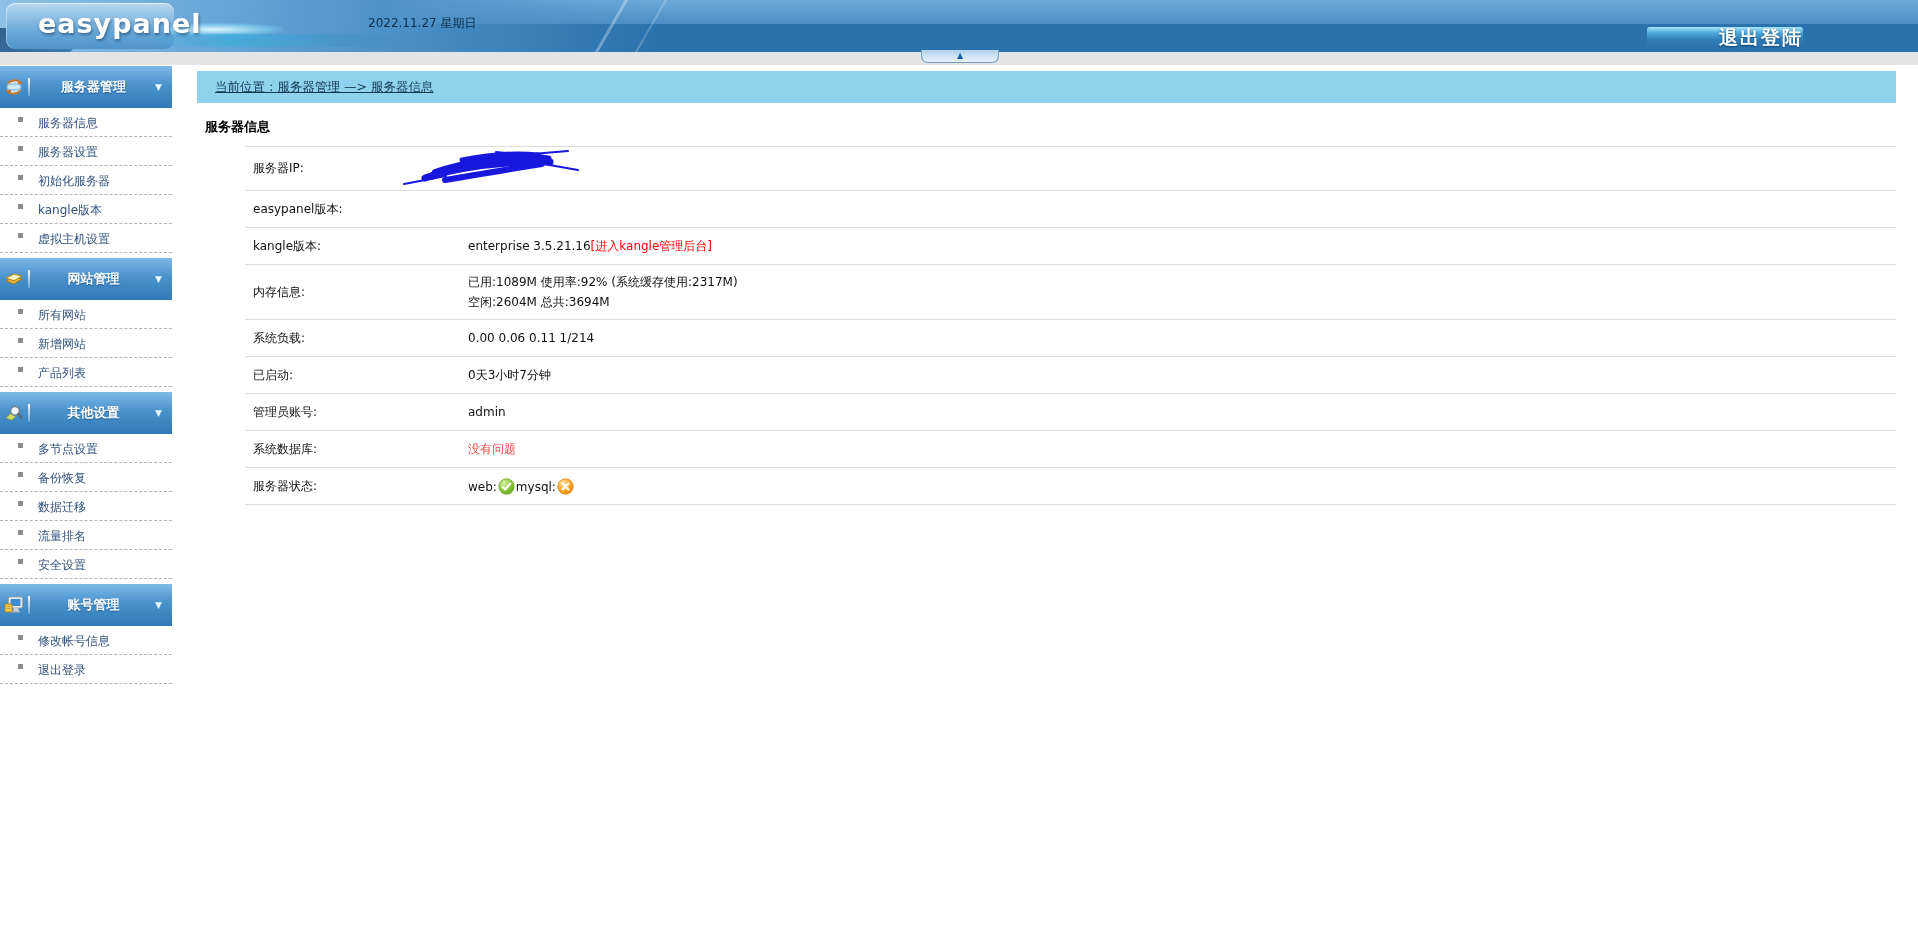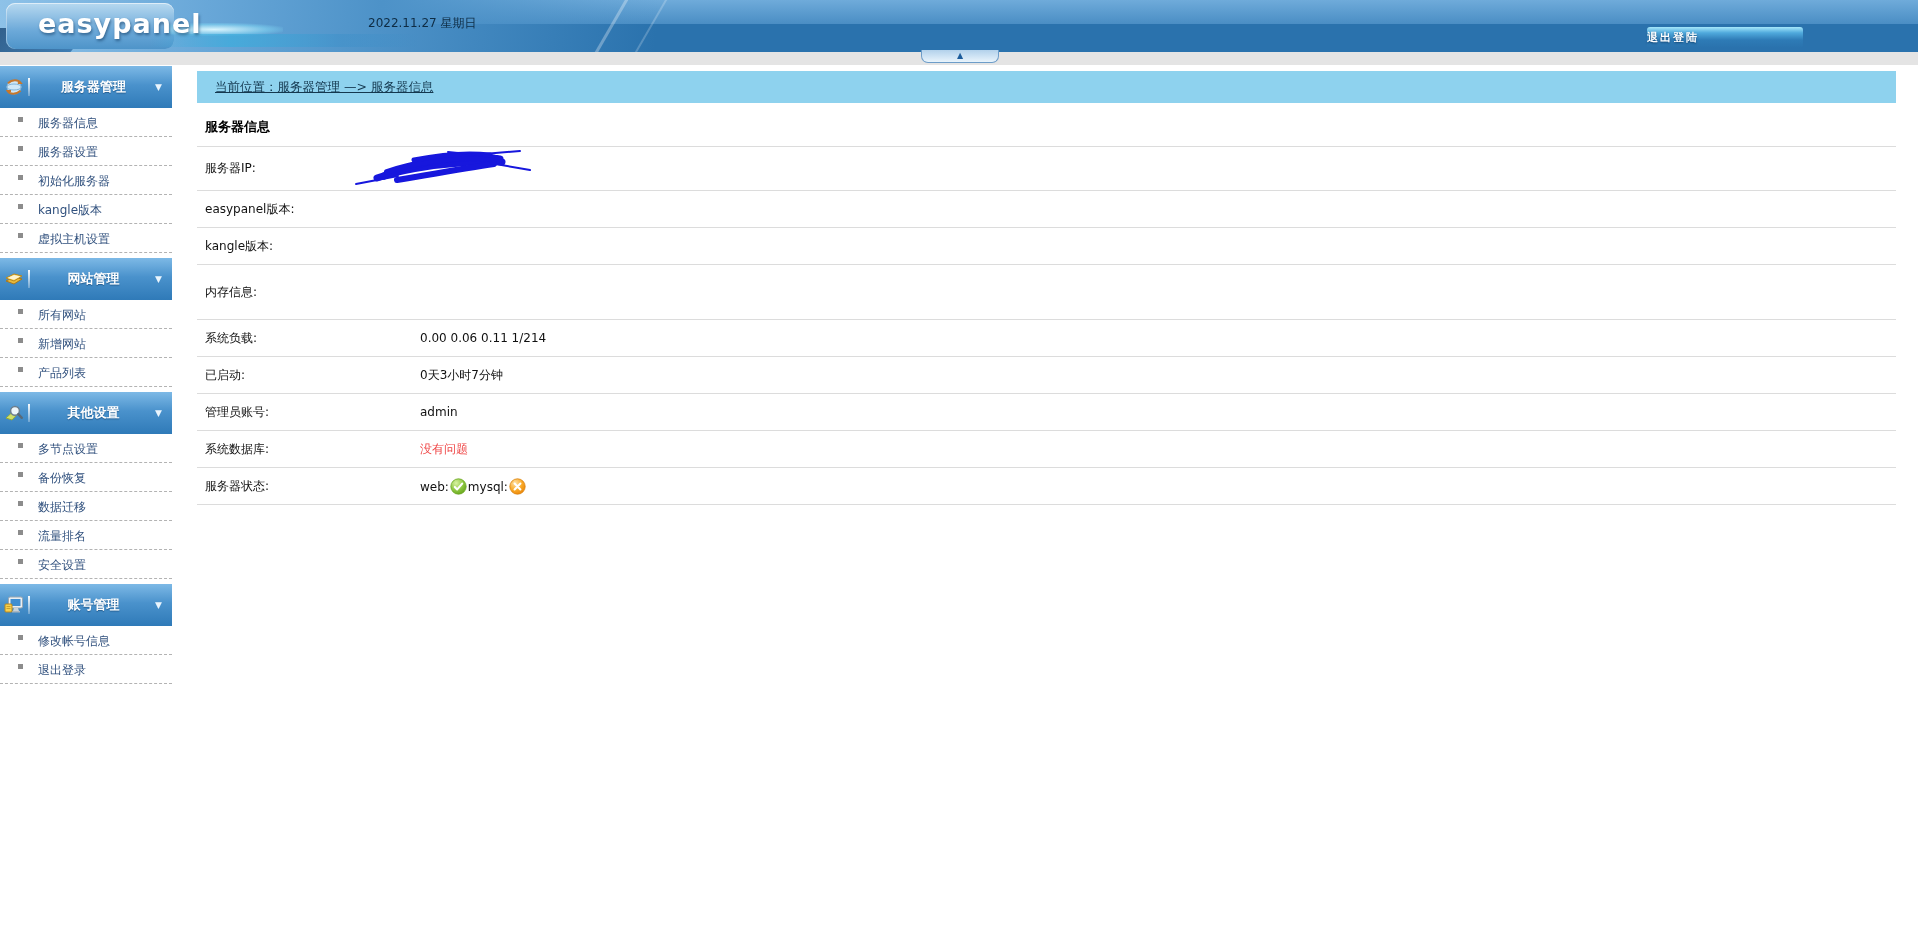--- a/index.html
+++ b/index.html
@@ -21,21 +21,21 @@
             background: radial-gradient(ellipse at 40% 50%, rgba(224,249,255,.95), rgba(130,215,243,.55) 55%, rgba(120,200,235,0) 78%); }
   .streak2 { position:absolute; top:34px; left:150px; width:270px; height:13px;
             background: linear-gradient(90deg, rgba(40,150,200,0), rgba(62,172,220,.75) 30%, rgba(45,140,200,.3) 70%, rgba(45,140,200,0)); }
   .diag { position:absolute; top:-8px; width:3px; height:75px; background:rgba(255,255,255,.30); transform: rotate(30deg); }
   .diag.d1 { left:608px; } .diag.d2 { left:648px; width:2px; opacity:.7; }
   .logo { position:absolute; top:8px; left:38px; color:#fff; font-size:27px; font-weight:bold; letter-spacing:1px;
           text-shadow: 1px 2px 3px rgba(18,60,100,.6); }
   .date { position:absolute; top:15px; left:368px; color:#0e2c44; }
   .logout { position:absolute; top:27px; left:1647px; width:156px; height:21px; border-radius:3px; cursor:pointer;
           background: linear-gradient(180deg,#a5e7fb 0%, #4fa9dc 28%, #2e7bb6 62%, #2a72ad 100%);
-          color:#fff; font-weight:bold; font-size:11px; text-align:left; line-height:21px; letter-spacing:2px;
+          color:#fff; font-weight:bold; font-size:19px; text-align:right; line-height:21px; letter-spacing:2px;
           text-shadow: 0 1px 2px rgba(8,48,88,.75); }
   .graybar { position:absolute; top:52px; left:0; width:100%; height:13px; background:#e4e4e4; }
   .tab { position:absolute; top:50px; left:921px; width:78px; height:13px; z-index:5; cursor:pointer;
          background: linear-gradient(180deg,#b2d1eb,#e9f4fc); border:1px solid #6d9dc9; border-top:none;
          border-radius:0 0 7px 7px; text-align:center; }
   .tab span { color:#1b5c9c; font-size:8px; line-height:11px; display:block; }
 
   
   .sidebar { position:absolute; top:66px; left:0; width:172px; background:#fff; }
   .sec-header { height:42px; display:flex; align-items:center; cursor:pointer;
@@ -48,21 +48,21 @@
          text-shadow: 0 1px 1px rgba(0,40,80,.45); }
   .sec-arrow { color:#eaf5fd; font-size:9px; margin-right:10px; }
   .side-item { height:29px; line-height:30px; padding-left:38px; color:#31517e;
          border-bottom:1px dashed #b3b3b3; position:relative; cursor:pointer; }
   .side-item::before { content:""; position:absolute; left:18px; top:9px; width:5px; height:5px; background:#8c8c8c; }
 
   
   .main { position:absolute; left:197px; top:71px; width:1699px; }
   .breadcrumb { height:32px; line-height:32px; padding-left:18px; background:#8ed2ee; color:#14384f; font-size:12.5px;text-decoration:underline; }
   .page-title { margin:15px 0 10px 8px; font-weight:bold; font-size:13px; color:#000; }
-  .info-table { border-top:1px solid #dcdcdc; }
+  .info-table { border-top:1px solid #dcdcdc;margin-left:48px; }
   .row { display:flex; align-items:center; min-height:37px; border-bottom:1px solid #dcdcdc; position:relative; }
   .row.tall { min-height:44px; }
   .row.mem  { min-height:55px; }
   .cell-label { width:223px; padding-left:8px; }
   .cell-value { flex:1; }
   .mem-line { line-height:20px; }
   .red-link { color:#ff0000; cursor:pointer; }
   .green-text { color:#ef4444; }
   .status-name { vertical-align:middle; }
   .status-icon { display:inline-block; vertical-align:middle; margin:0 1px; height:17px; }
@@ -179,23 +179,28 @@
               <path stroke-width="2" d="M120 7 L168 3"></path>
             </g>
           </svg></span>
         <div class="cell-value"></div>
       </div>
       <div class="row">
         <div class="cell-label">easypanel版本:</div>
       </div>
       <div class="row">
         <div class="cell-label">kangle版本:</div>
+        <div class="cell-value">enterprise 3.5.21.16<span class="red-link">[进入kangle管理后台]</span></div>
       </div>
       <div class="row mem">
         <div class="cell-label">内存信息:</div>
+        <div class="cell-value">
+          <div class="mem-line">已用:1089M 使用率:92% (系统缓存使用:2317M)</div>
+          <div class="mem-line">空闲:2604M 总共:3694M</div>
+        </div>
       </div>
       <div class="row">
         <div class="cell-label">系统负载:</div>
         <div class="cell-value">0.00 0.06 0.11 1/214</div>
       </div>
       <div class="row">
         <div class="cell-label">已启动:</div>
         <div class="cell-value">0天3小时7分钟</div>
       </div>
       <div class="row">

